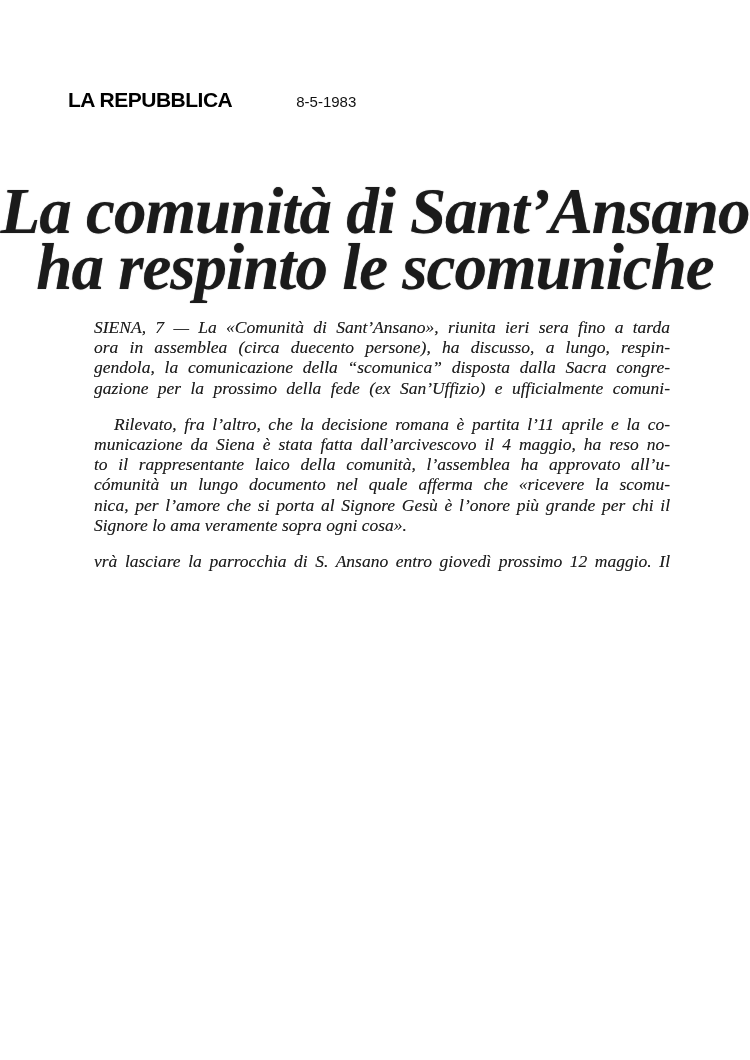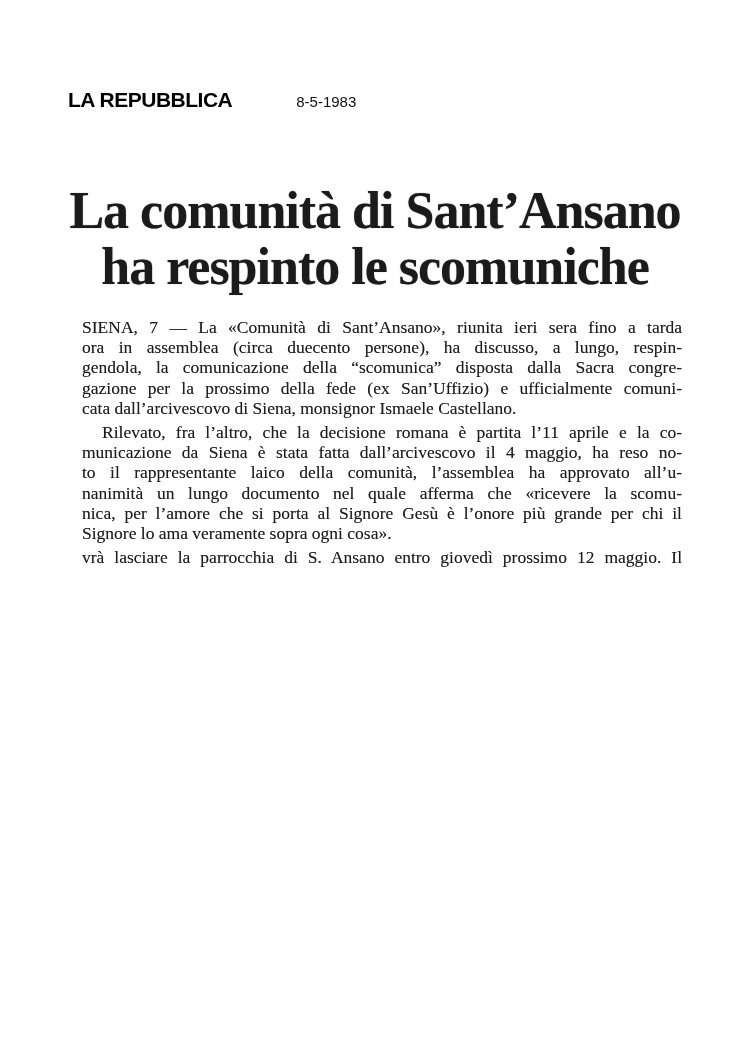--- a/index.html
+++ b/index.html
@@ -37,36 +37,37 @@
   }
   .clipping {
     position: absolute;
     top: 183px;
     left: 0;
     width: 750px;
   }
   .headline {
     text-align: center;
     font-family: "Liberation Serif", serif;
+    font-style: italic;
     font-weight: bold;
-    font-size: 52px;
+    font-size: 65px;
     line-height: 56px;
     color: #1b1b1b;
     letter-spacing: -1px;
     text-shadow: 0 0 1px rgba(20,20,20,0.55);
   }
   .article-body {
     margin: 22px 64px 0 78px;
     width: 608px;
     font-size: 17.5px;
     line-height: 20.2px;
     color: #1c1c1c;
     text-shadow: 0 0 0.6px rgba(30,30,30,0.45);
   }
-  .paragraph { margin: 4px; }
+  .paragraph { margin: 16px; font-style: italic; }
   .line {
     text-align: justify;
     text-align-last: justify;
     white-space: normal;
   }
   .line.last {
     text-align-last: left;
   }
   .line.indent {
     padding-left: 20px;
@@ -88,27 +89,26 @@
       <div>ha respinto le scomuniche</div>
     </div>
 
     <div class="article-body">
 
     <div class="paragraph">
           <div class="line">SIENA, 7 — La «Comunità di Sant’Ansano», riunita ieri sera fino a tarda</div>
           <div class="line">ora in assemblea (circa duecento persone), ha discusso, a lungo, respin-</div>
           <div class="line">gendola, la comunicazione della “scomunica” disposta dalla Sacra congre-</div>
           <div class="line">gazione per la prossimo della fede (ex San’Uffizio) e ufficialmente comuni-</div>
-          <div class="line last">cata dall’arcivescovo di Siena, monsignor Ismaele Castellano.</div>
         </div>
         <div class="paragraph">
           <div class="line indent">Rilevato, fra l’altro, che la decisione romana è partita l’11 aprile e la co-</div>
           <div class="line">municazione da Siena è stata fatta dall’arcivescovo il 4 maggio, ha reso no-</div>
           <div class="line">to il rappresentante laico della comunità, l’assemblea ha approvato all’u-</div>
-          <div class="line">nanimità un lungo documento nel quale afferma che «ricevere la scomu-</div>
+          <div class="line">cómunità un lungo documento nel quale afferma che «ricevere la scomu-</div>
           <div class="line">nica, per l’amore che si porta al Signore Gesù è l’onore più grande per chi il</div>
           <div class="line last">Signore lo ama veramente sopra ogni cosa».</div>
         </div>
         <div class="paragraph">
           <div class="line">vrà lasciare la parrocchia di S. Ansano entro giovedì prossimo 12 maggio. Il</div>
         </div>
       </div>
   </div>
 
 </div>

